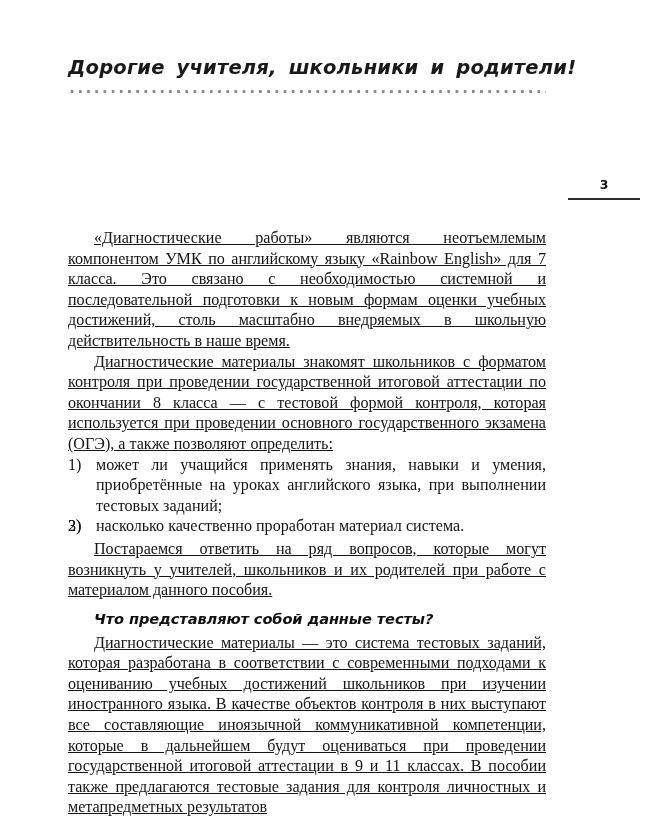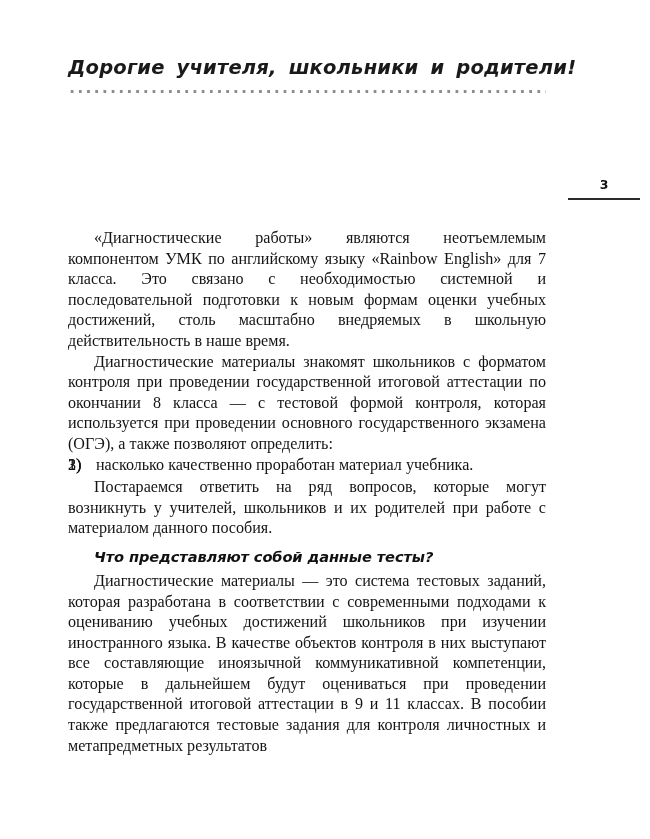--- a/index.html
+++ b/index.html
@@ -80,20 +80,21 @@
     margin: 0;
     font-size: 16.1px;
     line-height: 20.6px;
     text-align: justify;
     text-justify: inter-word;
     -webkit-hyphens: manual;
     hyphens: manual;
   }
   p.indent {
     text-indent: 26px;
+    text-decoration: underline;
   }
 
   
   ol.num-list {
     list-style: none;
     margin: 0;
     padding: 0;
   }
   ol.num-list li {
     position: relative;
@@ -143,27 +144,28 @@
 
   <div class="body-col">
 
     <p class="para indent">«Диагностические работы» являются неотъемлемым компонентом УМК по английскому языку «Rainbow English» для 7 класса. Это связано с необходимостью системной и последовательной подготовки к новым формам оценки учебных достижений, столь масштабно внедряемых в школьную действительность в наше время.</p>
 
     <p class="para indent">Диагностические материалы знакомят школьников с форматом контроля при проведении государственной итоговой аттестации по окончании 8 класса — с тестовой формой контроля, которая используется при проведении основного государственного экзамена (ОГЭ), а также позволяют определить:</p>
 
     <ol class="num-list">
       <li>
         <span class="marker">1)</span>
+        <span>может ли учащийся применять знания, навыки и умения, приобретённые на уроках английского языка, при выполнении тестовых заданий;</span>
       </li>
       <li>
         <span class="marker">2)</span>
       </li>
       <li>
         <span class="marker">3)</span>
-        <span>насколько качественно проработан материал учебника.</span>
+        <span>насколько качественно проработан материал система.</span>
       </li>
     </ol>
 
     <div class="gap-sm"></div>
 
     <p class="para indent">Постараемся ответить на ряд вопросов, которые могут возникнуть у учителей, школьников и их родителей при работе с материалом данного пособия.</p>
 
     <h2 class="subhead">Что представляют собой данные тесты?</h2>
 
     <p class="para indent">Диагностические материалы — это система тестовых заданий, которая разработана в соответствии с современными подходами к оцениванию учебных достижений школьников при изучении иностранного языка. В качестве объектов контроля в них выступают все составляющие иноязычной коммуникативной компетенции, которые в дальнейшем будут оцениваться при проведении государственной итоговой аттестации в 9 и 11 классах. В пособии также предлагаются тестовые задания для контроля личностных и метапредметных результатов</p>

